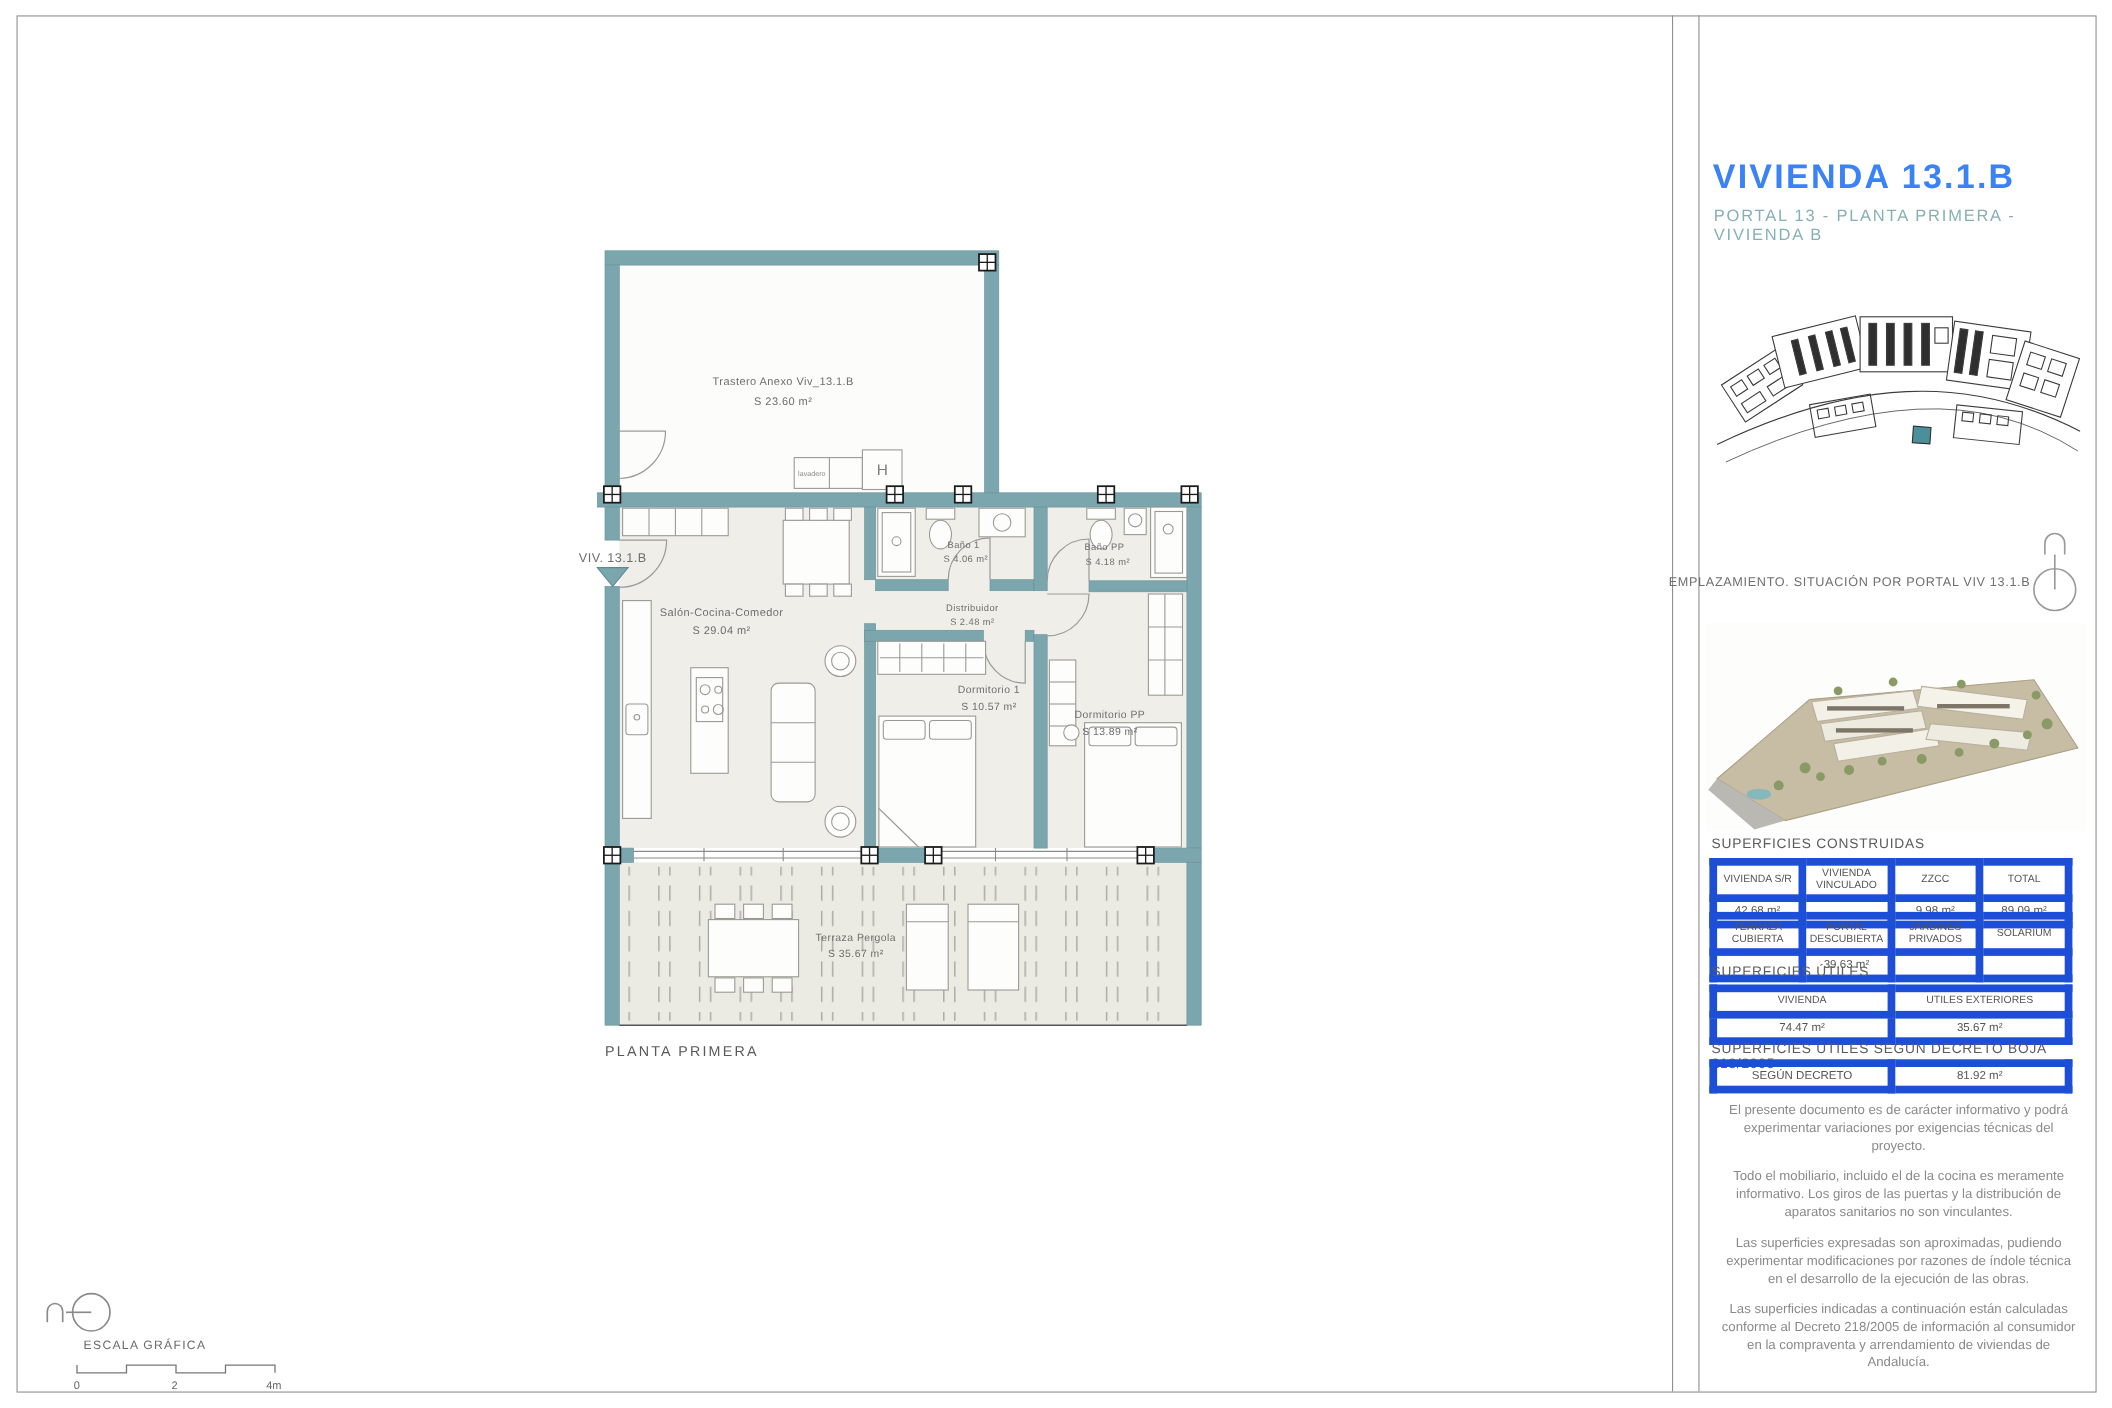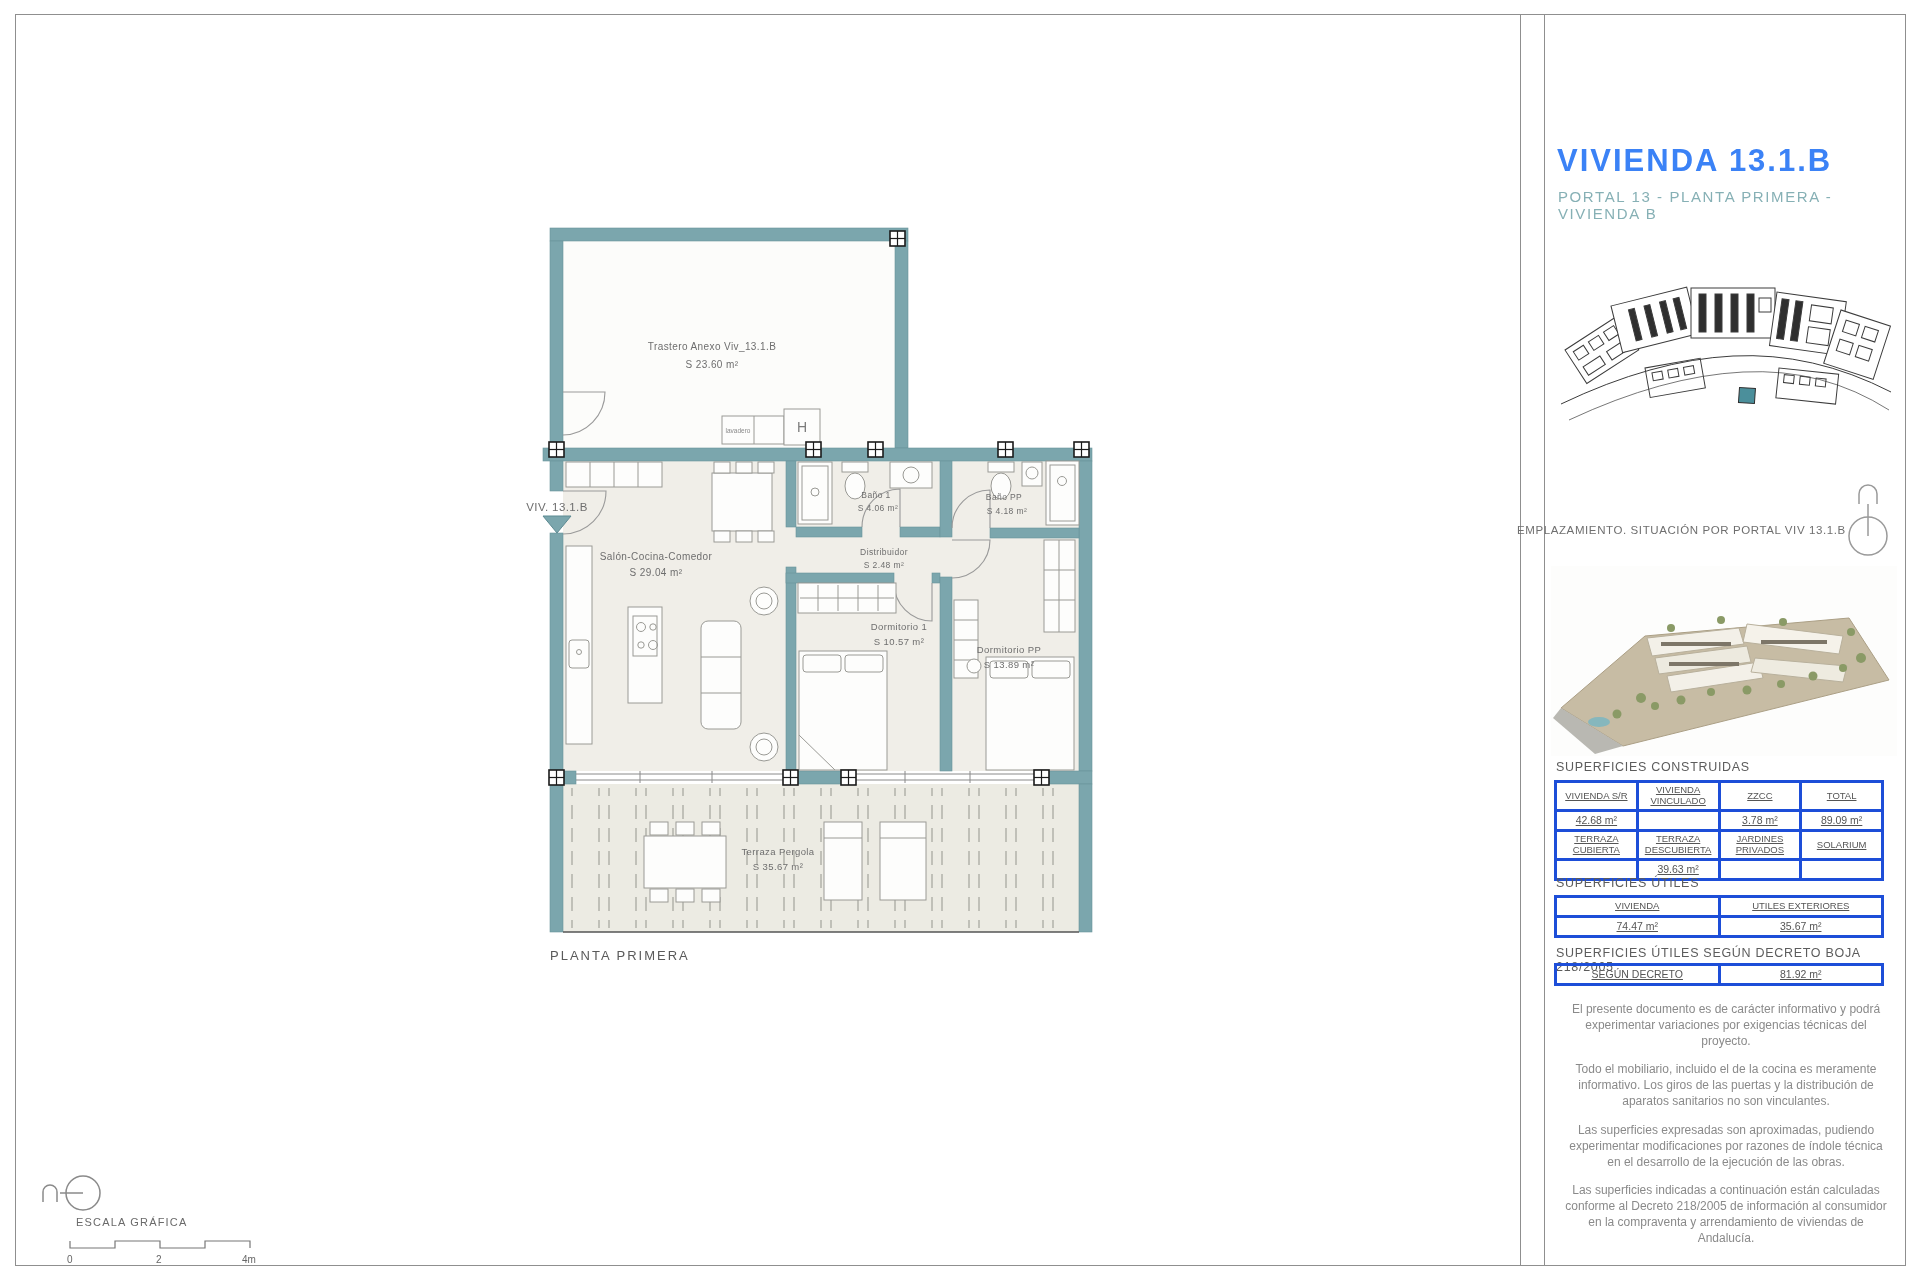--- a/index.html
+++ b/index.html
@@ -7,21 +7,21 @@
         font-family:"Liberation Sans","DejaVu Sans",sans-serif;color:#5a5a5a;}
   .abs{position:absolute;}
   .frame{border:1px solid #8f8f8f;}
   .vline{width:1px;background:#8f8f8f;}
   .title{font-size:31px;letter-spacing:2px;color:#3b82f6;font-weight:700;}
   .subtitle{font-size:15px;letter-spacing:1.6px;color:#86b0b5;font-weight:400;}
   .caption{font-size:11.5px;letter-spacing:.6px;color:#6f6f6f;}
   .shead{font-size:12.5px;letter-spacing:.7px;color:#5c5c5c;}
   .stable{position:absolute;border-collapse:collapse;width:330px;table-layout:fixed;
           font-size:9.5px;color:#555;text-align:center;}
-  .stable td{border:3px solid #1d4ed8;padding:1px 2px;line-height:1.15;vertical-align:middle;text-decoration:underline;}
+  .stable td{border:7px solid #1d4ed8;padding:1px 2px;line-height:1.15;vertical-align:middle;}
   .hd td{height:24px;}
   .hd2 td{height:15px;}
   .vl td{height:15px;font-size:10.5px;}
   .disc{width:322px;text-align:center;font-size:12px;line-height:1.32;color:#8a8a8a;}
   .disc p{margin:0 0 13px 0;}
   svg text{font-family:"Liberation Sans","DejaVu Sans",sans-serif;}
   .rl{fill:#6e6e6e;letter-spacing:.4px;}
 </style>
 </head>
 <body>
@@ -366,31 +366,31 @@
     <tbody>
         <tr class="hd">
       <td>VIVIENDA S/R</td>
       <td>VIVIENDA VINCULADO</td>
       <td>ZZCC</td>
       <td>TOTAL</td>
     </tr>
     <tr class="vl">
       <td>42.68 m²</td>
       <td></td>
-      <td>3.78 m²</td>
+      <td>9.98 m²</td>
       <td>89.09 m²</td>
     </tr>
   </tbody>
     </table>
 
   <table class="stable" style="left:1554px;top:829px;border-radius:21px;">
     <tbody>
         <tr class="hd">
       <td>TERRAZA CUBIERTA</td>
-      <td>TERRAZA DESCUBIERTA</td>
+      <td>PORTAL DESCUBIERTA</td>
       <td>JARDINES PRIVADOS</td>
       <td>SOLARIUM</td>
     </tr>
     <tr class="vl">
       <td></td>
       <td>39.63 m²</td>
       <td></td>
       <td></td>
     </tr>
   </tbody>

